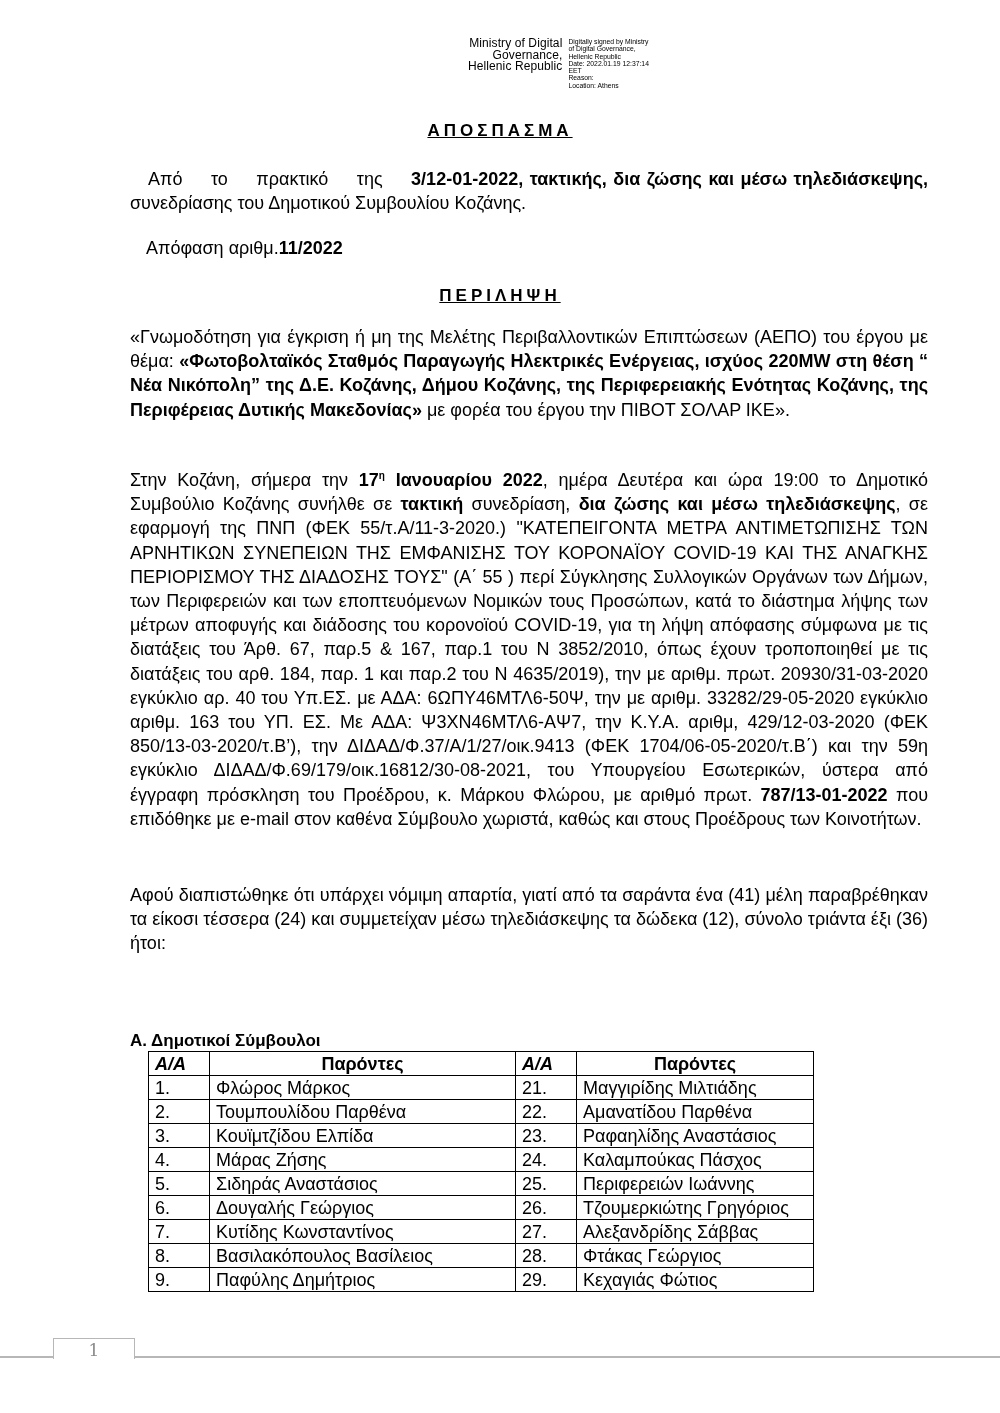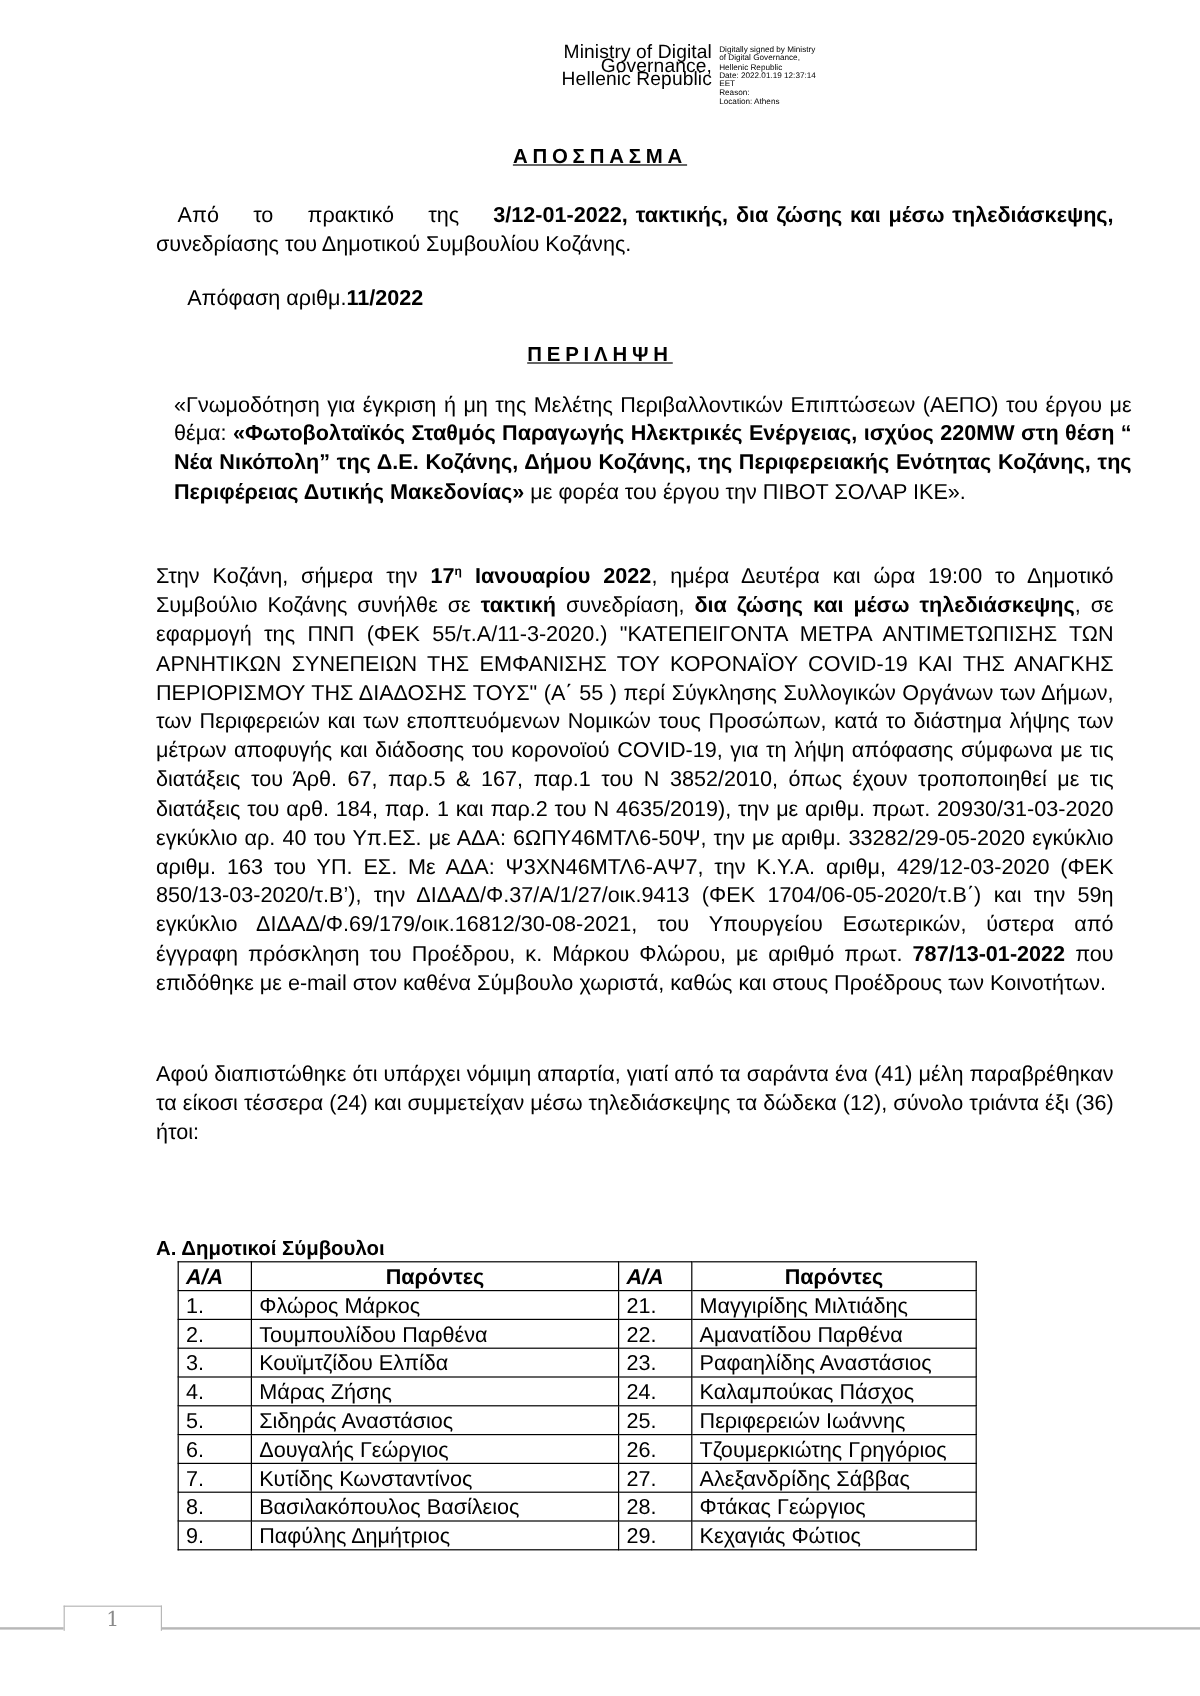--- a/index.html
+++ b/index.html
@@ -1,19 +1,19 @@
 <!DOCTYPE html>
 <html><head>
 <meta charset="utf-8">
 <style>
   html, body { margin:0; padding:0; background:#ffffff; }
   body { width:1000px; height:1413px; position:relative; overflow:hidden;
          font-family:"Liberation Sans", sans-serif; color:#000; }
   .sig { position:absolute; left:468px; top:38px; display:flex; gap:6px; }
-  .sig-name { font-size:16px; line-height:11.5px; text-align:right; letter-spacing:0.1px; }
+  .sig-name { font-size:12px; line-height:11.5px; text-align:right; letter-spacing:0.1px; }
   .sig-details { font-size:6.8px; line-height:7.3px; }
   .heading { position:absolute; left:0; width:1000px; text-align:center; font-weight:bold;
              font-size:17px; letter-spacing:4px; text-decoration:underline; }
   .para { position:absolute; left:130px; width:798px; font-size:18px; line-height:24.2px;
           text-align:justify; }
   .para b { font-weight:bold; }
   .spaced { word-spacing:22px;margin-top:11px; }
   sup { font-size:10px; line-height:0; vertical-align:super; }
   .section-title { position:absolute; left:130px; top:1031px; font-weight:bold; font-size:17px; }
   table.members { position:absolute; left:148px; top:1051px; width:666px; border-collapse:collapse;
@@ -49,27 +49,27 @@
     <div>Location: Athens</div>
   </div>
 </div>
 
 <div class="heading" style="top:121px;">ΑΠΟΣΠΑΣΜΑ</div>
 
 <div class="para" style="top:167px; text-indent:18px;">
   <span class="spaced">Από το πρακτικό της </span><b>3/12-01-2022, τακτικής, δια ζώσης και μέσω τηλεδιάσκεψης,</b><span> συνεδρίασης του Δημοτικού Συμβουλίου Κοζάνης.</span>
 </div>
 
-<div class="para" style="top:236px; left:156px;">
+<div class="para" style="top:236px; left:146px;">
   <span>Απόφαση αριθμ.</span><b>11/2022</b>
 </div>
 
 <div class="heading" style="top:286px;">ΠΕΡΙΛΗΨΗ</div>
 
-<div class="para" style="top:325px;margin-left:15px;">
+<div class="para" style="top:325px;">
   <span>«Γνωμοδότηση για έγκριση ή μη της Μελέτης Περιβαλλοντικών Επιπτώσεων (ΑΕΠΟ) του έργου με θέμα: </span><b>«Φωτοβολταϊκός Σταθμός Παραγωγής Ηλεκτρικές Ενέργειας, ισχύος 220MW στη θέση “ Νέα Νικόπολη” της Δ.Ε. Κοζάνης, Δήμου Κοζάνης, της Περιφερειακής Ενότητας Κοζάνης, της Περιφέρειας Δυτικής Μακεδονίας»</b><span> με φορέα του έργου την ΠΙΒΟΤ ΣΟΛΑΡ ΙΚΕ».</span>
 </div>
 
 <div class="para" style="top:468px;">
   <span>Στην Κοζάνη, σήμερα την </span><b><span>17</span><sup>η</sup><span> Ιανουαρίου 2022</span></b><span>, ημέρα Δευτέρα και ώρα 19:00 το Δημοτικό Συμβούλιο Κοζάνης συνήλθε σε </span><b>τακτική</b><span> συνεδρίαση, </span><b>δια ζώσης και μέσω τηλεδιάσκεψης</b><span>, σε εφαρμογή της ΠΝΠ (ΦΕΚ 55/τ.Α/11-3-2020.) "ΚΑΤΕΠΕΙΓΟΝΤΑ ΜΕΤΡΑ ΑΝΤΙΜΕΤΩΠΙΣΗΣ ΤΩΝ ΑΡΝΗΤΙΚΩΝ ΣΥΝΕΠΕΙΩΝ ΤΗΣ ΕΜΦΑΝΙΣΗΣ ΤΟΥ ΚΟΡΟΝΑΪΟΥ COVID-19 ΚΑΙ ΤΗΣ ΑΝΑΓΚΗΣ ΠΕΡΙΟΡΙΣΜΟΥ ΤΗΣ ΔΙΑΔΟΣΗΣ ΤΟΥΣ" (Α΄ 55 ) περί Σύγκλησης Συλλογικών Οργάνων των Δήμων, των Περιφερειών και των εποπτευόμενων Νομικών τους Προσώπων, κατά το διάστημα λήψης των μέτρων αποφυγής και διάδοσης του κορονοϊού COVID-19, για τη λήψη απόφασης σύμφωνα με τις διατάξεις του Άρθ. 67, παρ.5 &amp; 167, παρ.1 του Ν 3852/2010, όπως έχουν τροποποιηθεί με τις διατάξεις του αρθ. 184, παρ. 1 και παρ.2 του Ν 4635/2019), την με αριθμ. πρωτ. 20930/31-03-2020 εγκύκλιο αρ. 40 του Υπ.ΕΣ. με ΑΔΑ: 6ΩΠΥ46ΜΤΛ6-50Ψ, την με αριθμ. 33282/29-05-2020 εγκύκλιο αριθμ. 163 του ΥΠ. ΕΣ. Με ΑΔΑ: Ψ3ΧΝ46ΜΤΛ6-ΑΨ7, την Κ.Υ.Α. αριθμ, 429/12-03-2020 (ΦΕΚ 850/13-03-2020/τ.Β’), την ΔΙΔΑΔ/Φ.37/Α/1/27/οικ.9413 (ΦΕΚ 1704/06-05-2020/τ.Β΄) και την 59η εγκύκλιο ΔΙΔΑΔ/Φ.69/179/οικ.16812/30-08-2021, του Υπουργείου Εσωτερικών, ύστερα από έγγραφη πρόσκληση του Προέδρου, κ. Μάρκου Φλώρου, με αριθμό πρωτ. </span><b>787/13-01-2022</b><span> που επιδόθηκε με e-mail στον καθένα Σύμβουλο χωριστά, καθώς και στους Προέδρους των Κοινοτήτων.</span>
 </div>
 
 <div class="para" style="top:883px;">Αφού διαπιστώθηκε ότι υπάρχει νόμιμη απαρτία, γιατί από τα σαράντα ένα (41) μέλη παραβρέθηκαν τα είκοσι τέσσερα (24) και συμμετείχαν μέσω τηλεδιάσκεψης τα δώδεκα (12), σύνολο τριάντα έξι (36) ήτοι:</div>
 
 <div class="section-title">Α. Δημοτικοί Σύμβουλοι</div>

